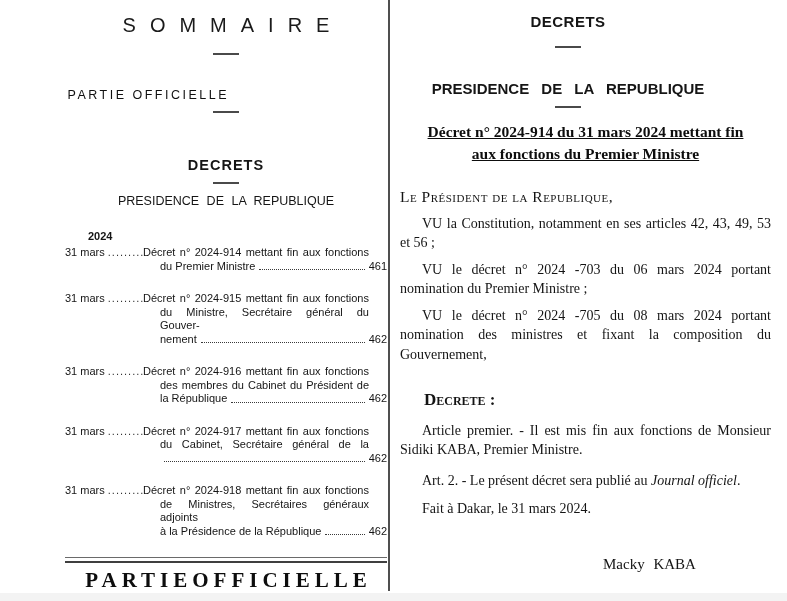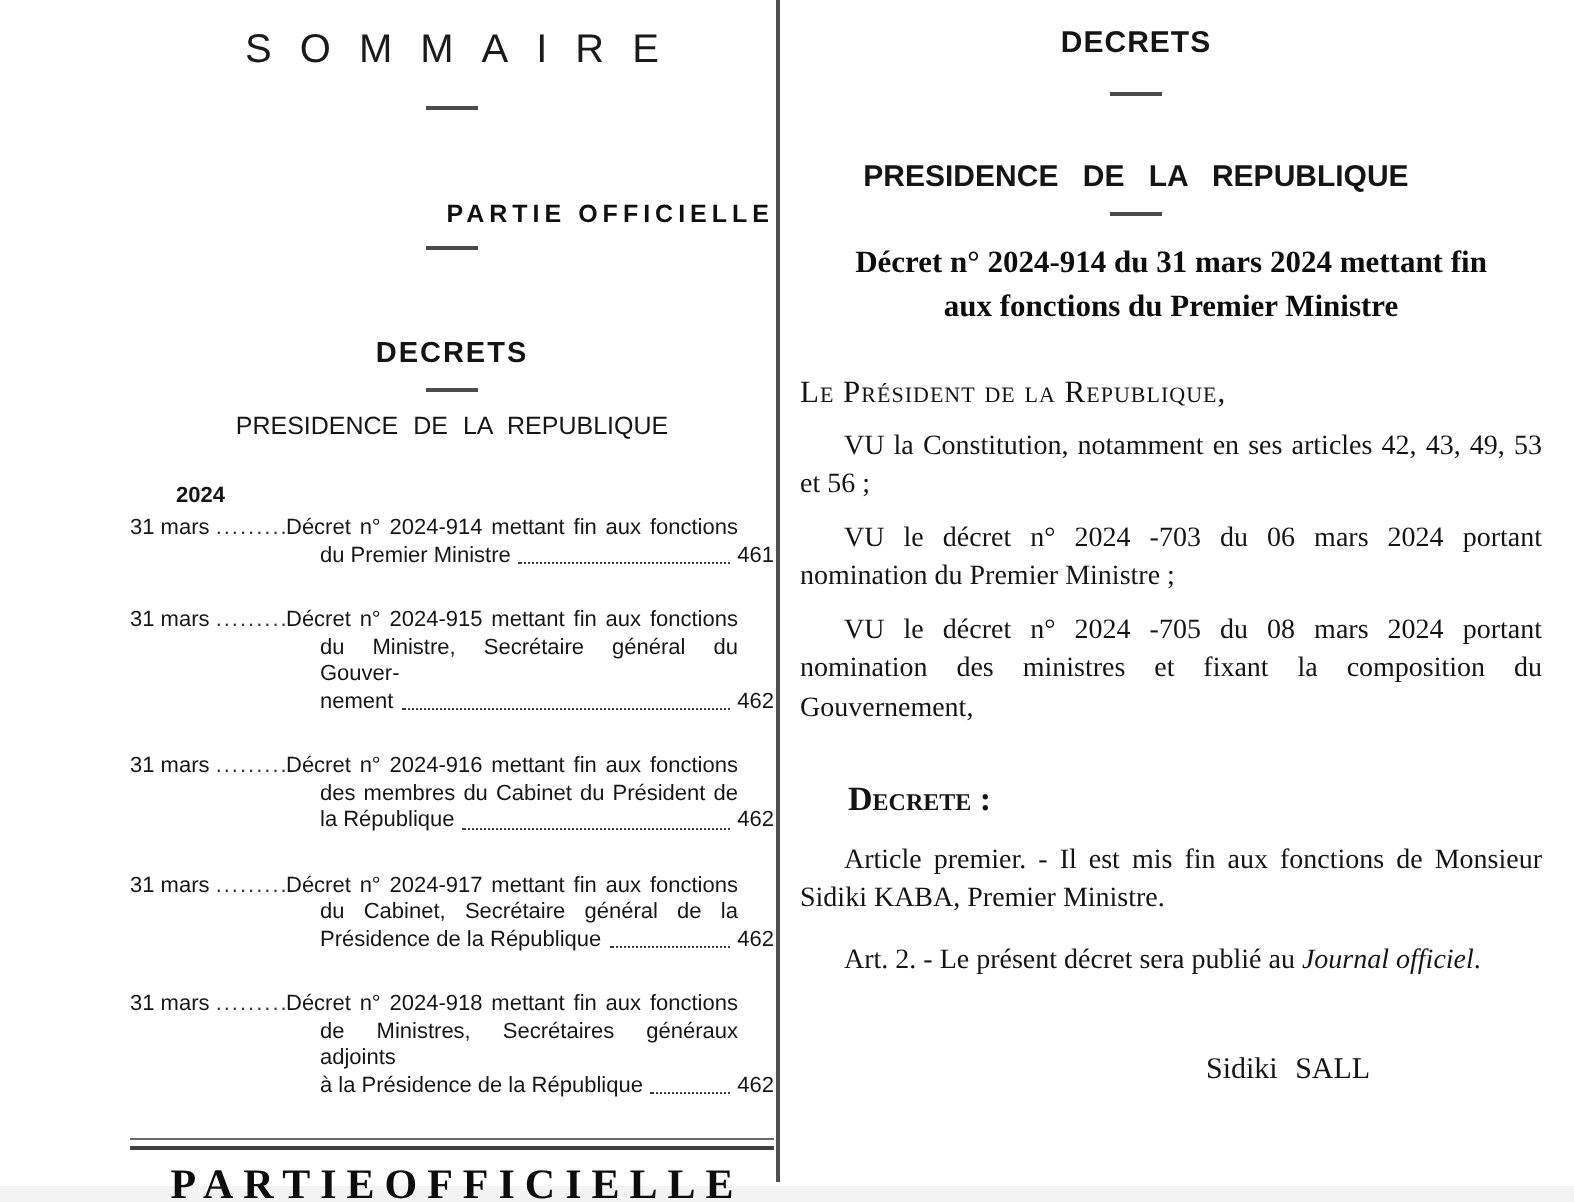--- a/index.html
+++ b/index.html
@@ -13,21 +13,21 @@
 
   
   .left-col{position:absolute;left:65px;top:0;width:322px;}
   .sommaire-title{
     margin-top:14px;text-align:center;font-size:20px;font-weight:400;
     letter-spacing:14px;text-indent:14px;color:#1a1a1a;
   }
   .rule-sm{width:26px;border-top:2px solid #4a4a4a;margin:16px auto 0 auto;height:0;}
   .rule-sm.r2{margin-top:9px;}
   .partie-officielle{
-    margin-top:45px;text-align:right;font-size:12.5px;font-weight:700;
+    margin-top:33px;text-align:left;font-size:12.5px;font-weight:400;
     letter-spacing:2.5px;text-indent:2.5px;color:#101010;
   }
   .left-decrets{margin-top:44px;text-align:center;font-size:14.5px;font-weight:700;letter-spacing:1px;}
   .left-presidence{margin-top:10px;text-align:center;font-size:12.5px;word-spacing:4px;}
   .toc-year{margin:22px 0 4px 23px;font-size:11px;font-weight:700;}
   .toc{font-size:11px;line-height:13.5px;}
   .toc-entry{display:flex;margin-bottom:19px;}
   .toc-date{width:78px;flex:none;white-space:nowrap;}
   .toc-date .ddots{letter-spacing:1px;color:#333;}
   .toc-text{flex:1;min-width:0;}
@@ -43,21 +43,21 @@
     letter-spacing:5px;text-indent:5px;text-align:center;margin-top:5px;color:#0d0d0d;
   }
 
   
   .right-col{position:absolute;left:400px;top:0;width:371px;}
   .r-head{width:336px;}
   .right-decrets{margin-top:13px;text-align:center;font-size:15px;font-weight:700;letter-spacing:0.5px;}
   .right-presidence{margin-top:32px;text-align:center;font-size:15px;font-weight:700;word-spacing:8px;}
   .decree-title{
     margin-top:13px;text-align:center;font-family:"Liberation Serif",serif;
-    font-weight:700;font-size:15.5px;line-height:21.5px;color:#0d0d0d;
+    font-weight:700;font-size:15.5px;line-height:21.5px;color:#0d0d0d;text-decoration:underline;
   }
   .body-text{font-family:"Liberation Serif",serif;font-size:14px;line-height:19.5px;color:#141414;}
   .salutation{margin-top:23px;font-variant:small-caps;font-size:15.5px;letter-spacing:0.5px;}
   .para{margin-top:7px;text-align:justify;text-indent:22px;}
   .decrete{margin-top:26px;text-indent:24px;font-variant:small-caps;font-size:17px;font-weight:bold;}
   .article{margin-top:11px;text-align:justify;text-indent:22px;}
   .dateline{margin-top:9px;text-indent:22px;}
   .signature{margin-top:36px;margin-left:203px;font-size:15px;word-spacing:5px;}
 </style>
 </head>
@@ -119,21 +119,20 @@
         </div>
       </div>
     </div>
 
     <div class="toc-entry">
       <span class="toc-date"><span>31 mars</span> <span class="ddots">.........</span></span>
       <div class="toc-text">
         <div class="toc-line">Décret n° 2024-917 mettant fin aux fonctions</div>
         <div class="toc-line">du Cabinet, Secrétaire général de la</div>
         <div class="toc-last">
-          <span>Présidence de la République</span>
           <span class="lead"></span>
           <span class="pg">462</span>
         </div>
       </div>
     </div>
 
     <div class="toc-entry">
       <span class="toc-date"><span>31 mars</span> <span class="ddots">.........</span></span>
       <div class="toc-text">
         <div class="toc-line">Décret n° 2024-918 mettant fin aux fonctions</div>
@@ -172,16 +171,17 @@
     <div class="para">VU la Constitution, notamment en ses articles 42, 43, 49, 53 et 56 ;</div>
     <div class="para">VU le décret n° 2024 -703 du 06 mars 2024 portant nomination du Premier Ministre ;</div>
     <div class="para">VU le décret n° 2024 -705 du 08 mars 2024 portant nomination des ministres et fixant la composition du Gouvernement,</div>
 
     <div class="decrete">Decrete :</div>
 
     <div class="article">Article premier. - Il est mis fin aux fonctions de Monsieur Sidiki KABA, Premier Ministre.</div>
 
     <div class="article"><span>Art. 2. - Le présent décret sera publié au </span><em>Journal officiel</em><span>.</span></div>
 
+    <div class="dateline">Fait à Dakar, le 31 mars 2024.</div>
 
-    <div class="signature">Sidiki SALL</div>
+    <div class="signature">Macky KABA</div>
   </div>
 </div>
 
 </body></html>

